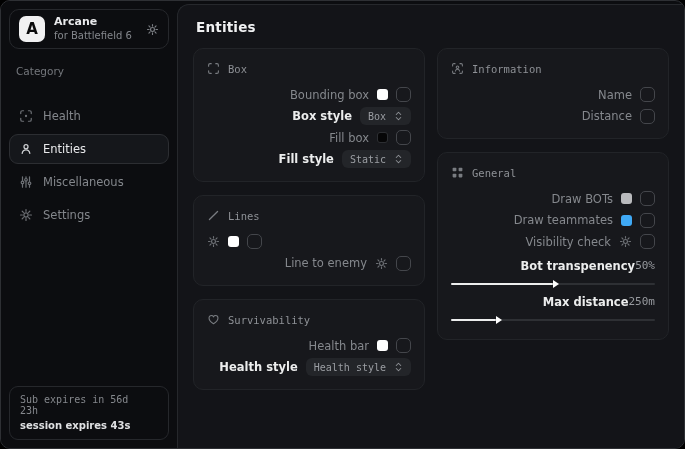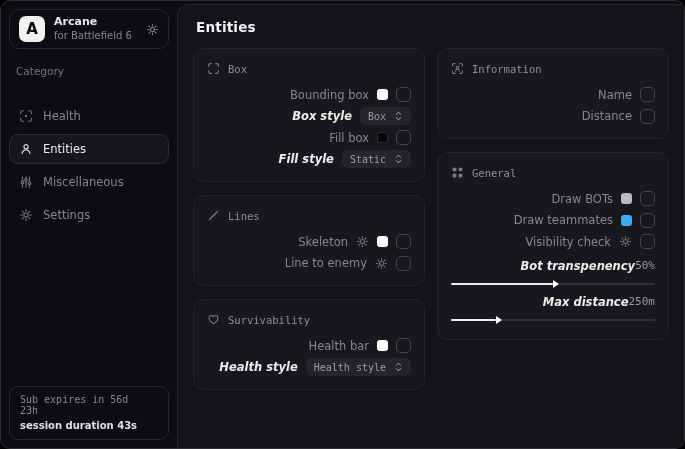--- a/index.html
+++ b/index.html
@@ -31,21 +31,21 @@
     border-top-left-radius:12px;padding:13px 15px;box-sizing:border-box;overflow:hidden;}
   .page-title{margin:1px 0 13px 3px;color:#f0f1f2;font-size:13.5px;font-weight:700;letter-spacing:.2px;}
   .columns{display:flex;gap:12px;align-items:flex-start;}
   .col{flex:1;min-width:0;display:flex;flex-direction:column;gap:13px;}
   .card{background:#17181c;border:1px solid #222428;border-radius:10px;padding:10px 13px 11px 13px;}
   .card-header{display:flex;align-items:center;gap:8px;color:#8e9196;
     font-family:"DejaVu Sans Mono","Liberation Mono",monospace;font-size:10.5px;margin:3px 0 9px 0;}
   .card-header .icon{width:13px;height:13px;color:#797c81;flex:0 0 13px;}
   .row{display:flex;align-items:center;height:21.5px;gap:8px;}
   .row-label{font-size:11.5px;color:#85888d;flex:1;white-space:nowrap;overflow:hidden;text-align:right;}
-  .row-label.active{color:#eceded;font-weight:700;font-style:italic;}
+  .row-label.active{color:#eceded;font-weight:700;}
   .swatch{width:11px;height:11px;border-radius:3px;flex:0 0 11px;cursor:pointer;}
   .swatch.dark{box-shadow:inset 0 0 0 1px #2c2e32;}
   .checkbox{width:15px;height:15px;box-sizing:border-box;border:1.4px solid #44464b;border-radius:5px;
     flex:0 0 15px;cursor:pointer;background:transparent;}
   .row-gear{width:13px;height:13px;color:#6d7075;flex:0 0 13px;cursor:pointer;}
   .dropdown{background:#232529;border-radius:6px;padding:3px 8px;display:flex;align-items:center;gap:8px;
     color:#9b9ea3;font-family:"DejaVu Sans Mono","Liberation Mono",monospace;font-size:10px;cursor:pointer;}
   .dropdown .icon{width:9px;height:12px;color:#8b8e93;}
   .slider-block{margin-top:3px;}
   .slider-head{display:flex;justify-content:space-between;align-items:center;height:20px;}
@@ -115,21 +115,21 @@
             <circle cx="8" cy="8" r="2.4"></circle>
             <path d="M8 1.8v2M8 12.2v2M1.8 8h2M12.2 8h2M3.6 3.6l1.4 1.4M11 11l1.4 1.4M12.4 3.6L11 5M3.6 12.4L5 11"></path>
           </svg>
         </span>
         <span>Settings</span>
       </div>
     </nav>
 
     <div class="sub-box">
       <div class="sub-line1">Sub expires in 56d 23h</div>
-      <div class="sub-line2">session duration 43s</div>
+      <div class="sub-line2">session expires 43s</div>
     </div>
   </aside>
 
   <main class="panel">
     <div class="page-title">Entities</div>
 
     <div class="columns">
 
       <div class="col">
 
@@ -183,21 +183,20 @@
         <section class="card">
           <div class="card-header">
             <span class="icon">
               <svg viewBox="0 0 16 16" fill="none" stroke="currentColor" stroke-width="1.6" stroke-linecap="round">
                   <path d="M3 13L13 3"></path>
                 </svg>
             </span>
             <span>Lines</span>
           </div>
           <div class="row">
-            <span class="row-label">Skeleton</span>
             <span class="controls">
               <span class="row-gear">
                 <svg viewBox="0 0 16 16" fill="none" stroke="currentColor" stroke-width="1.4" stroke-linecap="round">
                   <circle cx="8" cy="8" r="2.4"></circle>
                   <path d="M8 1.8v2M8 12.2v2M1.8 8h2M12.2 8h2M3.6 3.6l1.4 1.4M11 11l1.4 1.4M12.4 3.6L11 5M3.6 12.4L5 11"></path>
                 </svg>
               </span>
               <span class="swatch" style="background: rgb(255, 255, 255);"></span>
               <span class="checkbox"></span>
             </span>

